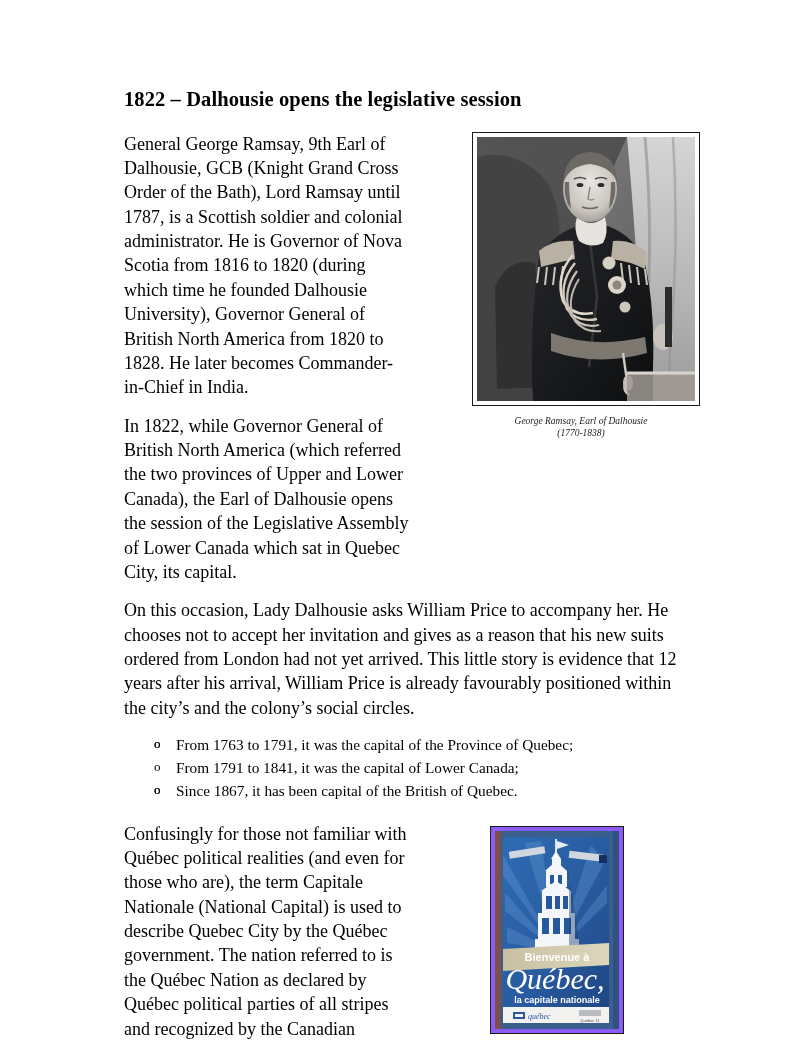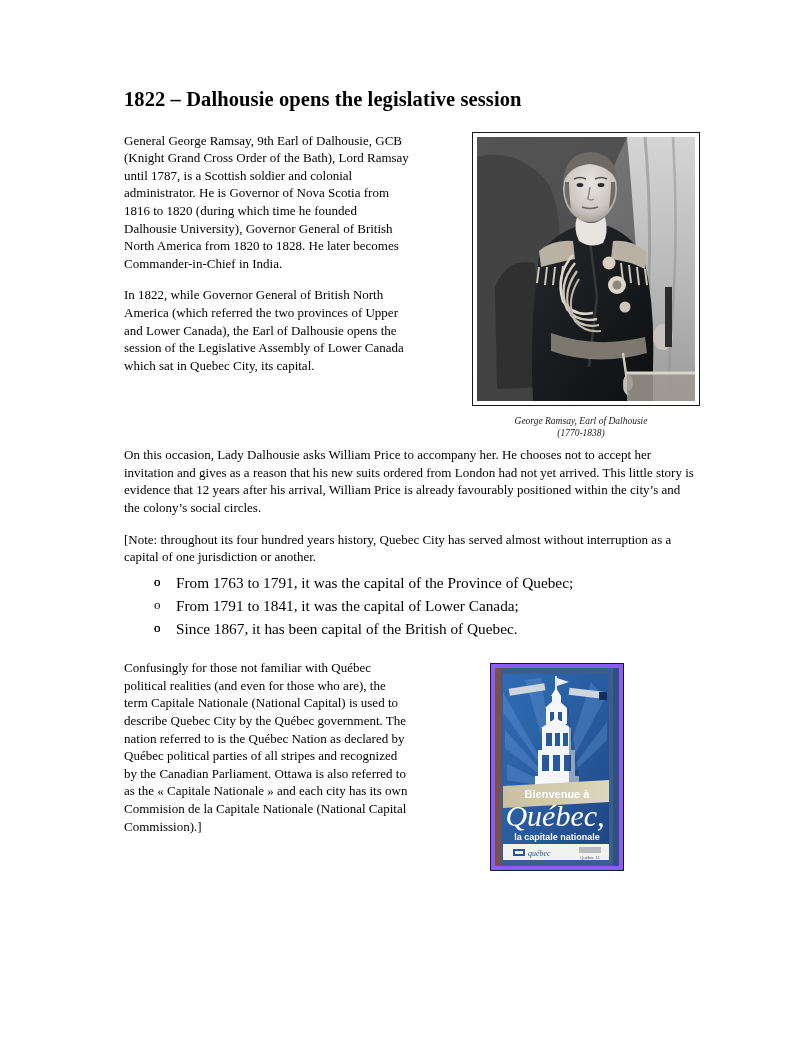--- a/index.html
+++ b/index.html
@@ -66,21 +66,21 @@
     line-height: 1.35;
     color: #1a1a1a;
     width: 230px;
     font-style: italic;
   }
   .portrait-caption span { display: block; }
 
   
   p.body-par {
     margin: 0 0 14px 0;
-    font-size: 13px;
+    font-size: 18px;
     line-height: 1.355;
     text-align: left;
   }
   p.body-par.narrow {
     width: 286px;
   }
   p.tight { margin-bottom: 0; }
 
   .spacer-line { height: 14px; }
 
@@ -229,21 +229,20 @@
       </figcaption>
     </figure>
 
     <p class="body-par narrow">General George Ramsay, 9th Earl of Dalhousie, GCB (Knight Grand Cross Order of the Bath), Lord Ramsay until 1787, is a Scottish soldier and colonial administrator. He is Governor of Nova Scotia from 1816 to 1820 (during which time he founded Dalhousie University), Governor General of British North America from 1820 to 1828. He later becomes Commander-in-Chief in India.</p>
     <p class="body-par narrow">In 1822, while Governor General of British North America (which referred the two provinces of Upper and Lower Canada), the Earl of Dalhousie opens the session of the Legislative Assembly of Lower Canada which sat in Quebec City, its capital.</p>
 
     <div style="clear:both"></div>
 
     <p class="body-par">On this occasion, Lady Dalhousie asks William Price to accompany her. He chooses not to accept her invitation and gives as a reason that his new suits ordered from London had not yet arrived. This little story is evidence that 12 years after his arrival, William Price is already favourably positioned within the city’s and the colony’s social circles.</p>
 
-    <p class="body-par tight">[Note: throughout its four hundred years history, Quebec City has served almost without interruption as a capital of one jurisdiction or another.</p>
 
     <ul class="capital-list">
       <li>
         <span class="marker">o</span>
       </li>
       <li>
         <span class="marker">o</span>
         <span>From 1763 to 1791, it was the capital of the Province of Quebec;</span>
       </li>
       <li>

